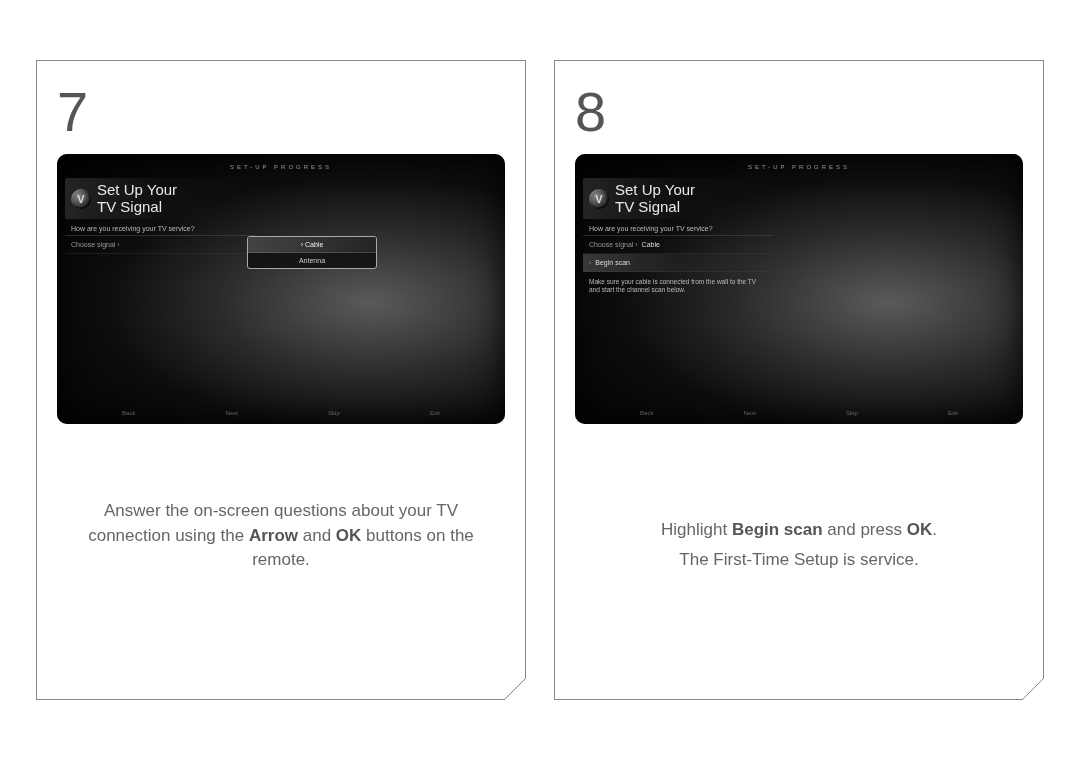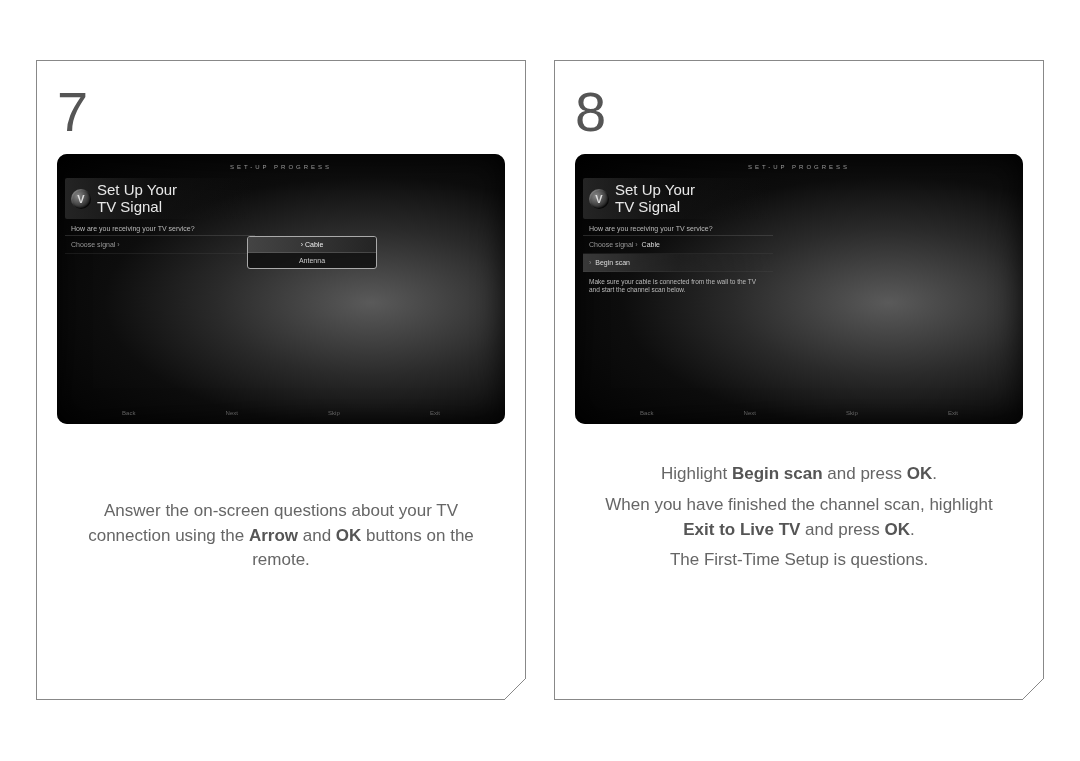--- a/index.html
+++ b/index.html
@@ -225,19 +225,16 @@
       <span>Next</span>
       <span>Skip</span>
       <span>Exit</span>
     </div>
   </div>
 
   <div class="instructions">
     <p>
       <span>Highlight </span><b>Begin scan</b><span> and press </span><b>OK</b><span>.</span>
     </p>
-    <p>
-      <span>When you have finished the channel scan, highlight </span><b>Exit to Live TV</b><span> and press </span><b>OK</b><span>.</span>
-    </p>
-    <p>The First-Time Setup is questions.</p>
+    <p>The First-Time Setup is service.</p>
   </div>
   <div class="corner-line"></div>
 </div>
 
 </body></html>

